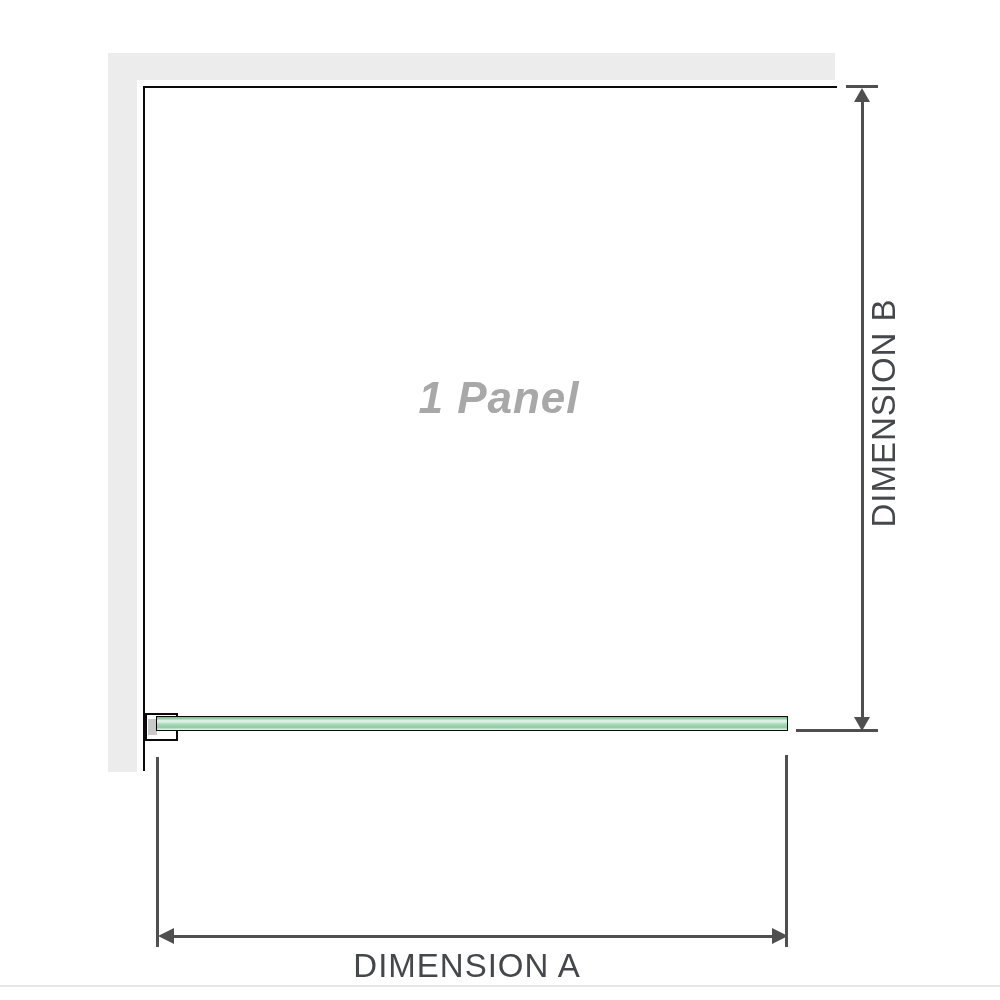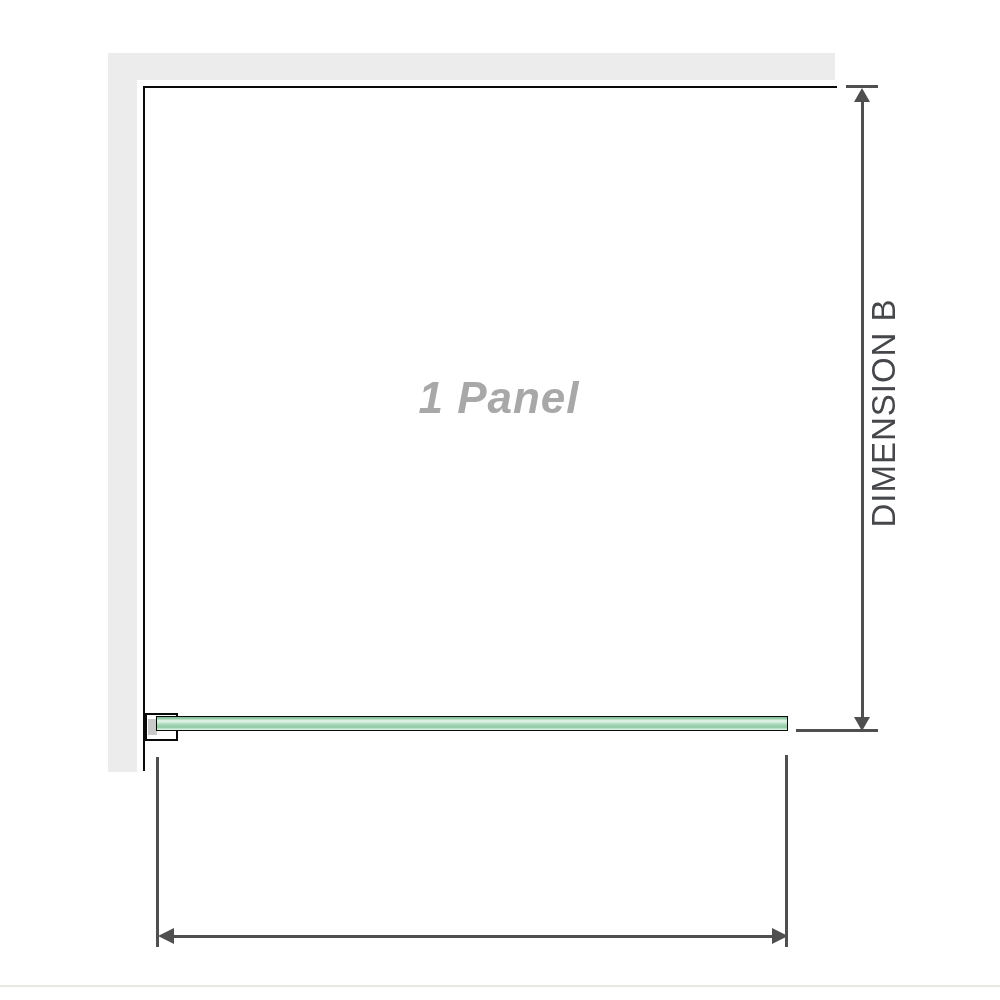--- a/index.html
+++ b/index.html
@@ -153,16 +153,17 @@
   <div class="abs dim dimb-line"></div>
   <div class="abs arrow arrow-up"></div>
   <div class="abs arrow arrow-down"></div>
   <div class="abs dim-label dimb-label">DIMENSION B</div>
 
   <div class="abs dim exta-left"></div>
   <div class="abs dim exta-right"></div>
   <div class="abs dim dima-line"></div>
   <div class="abs arrow arrow-left"></div>
   <div class="abs arrow arrow-right"></div>
+  <div class="abs dim-label dima-label">DIMENSION A</div>
 
   <div class="abs hairline"></div>
 
 </div>
 
 </body></html>

